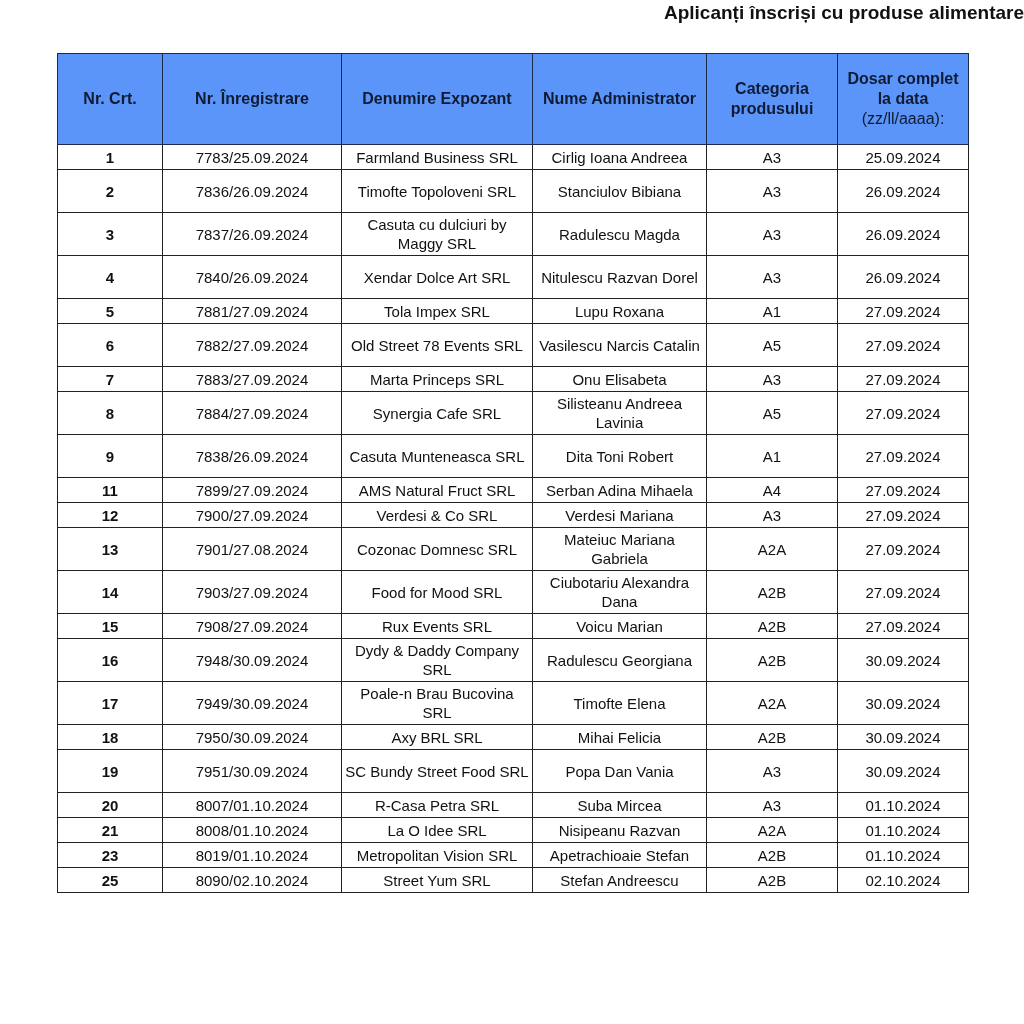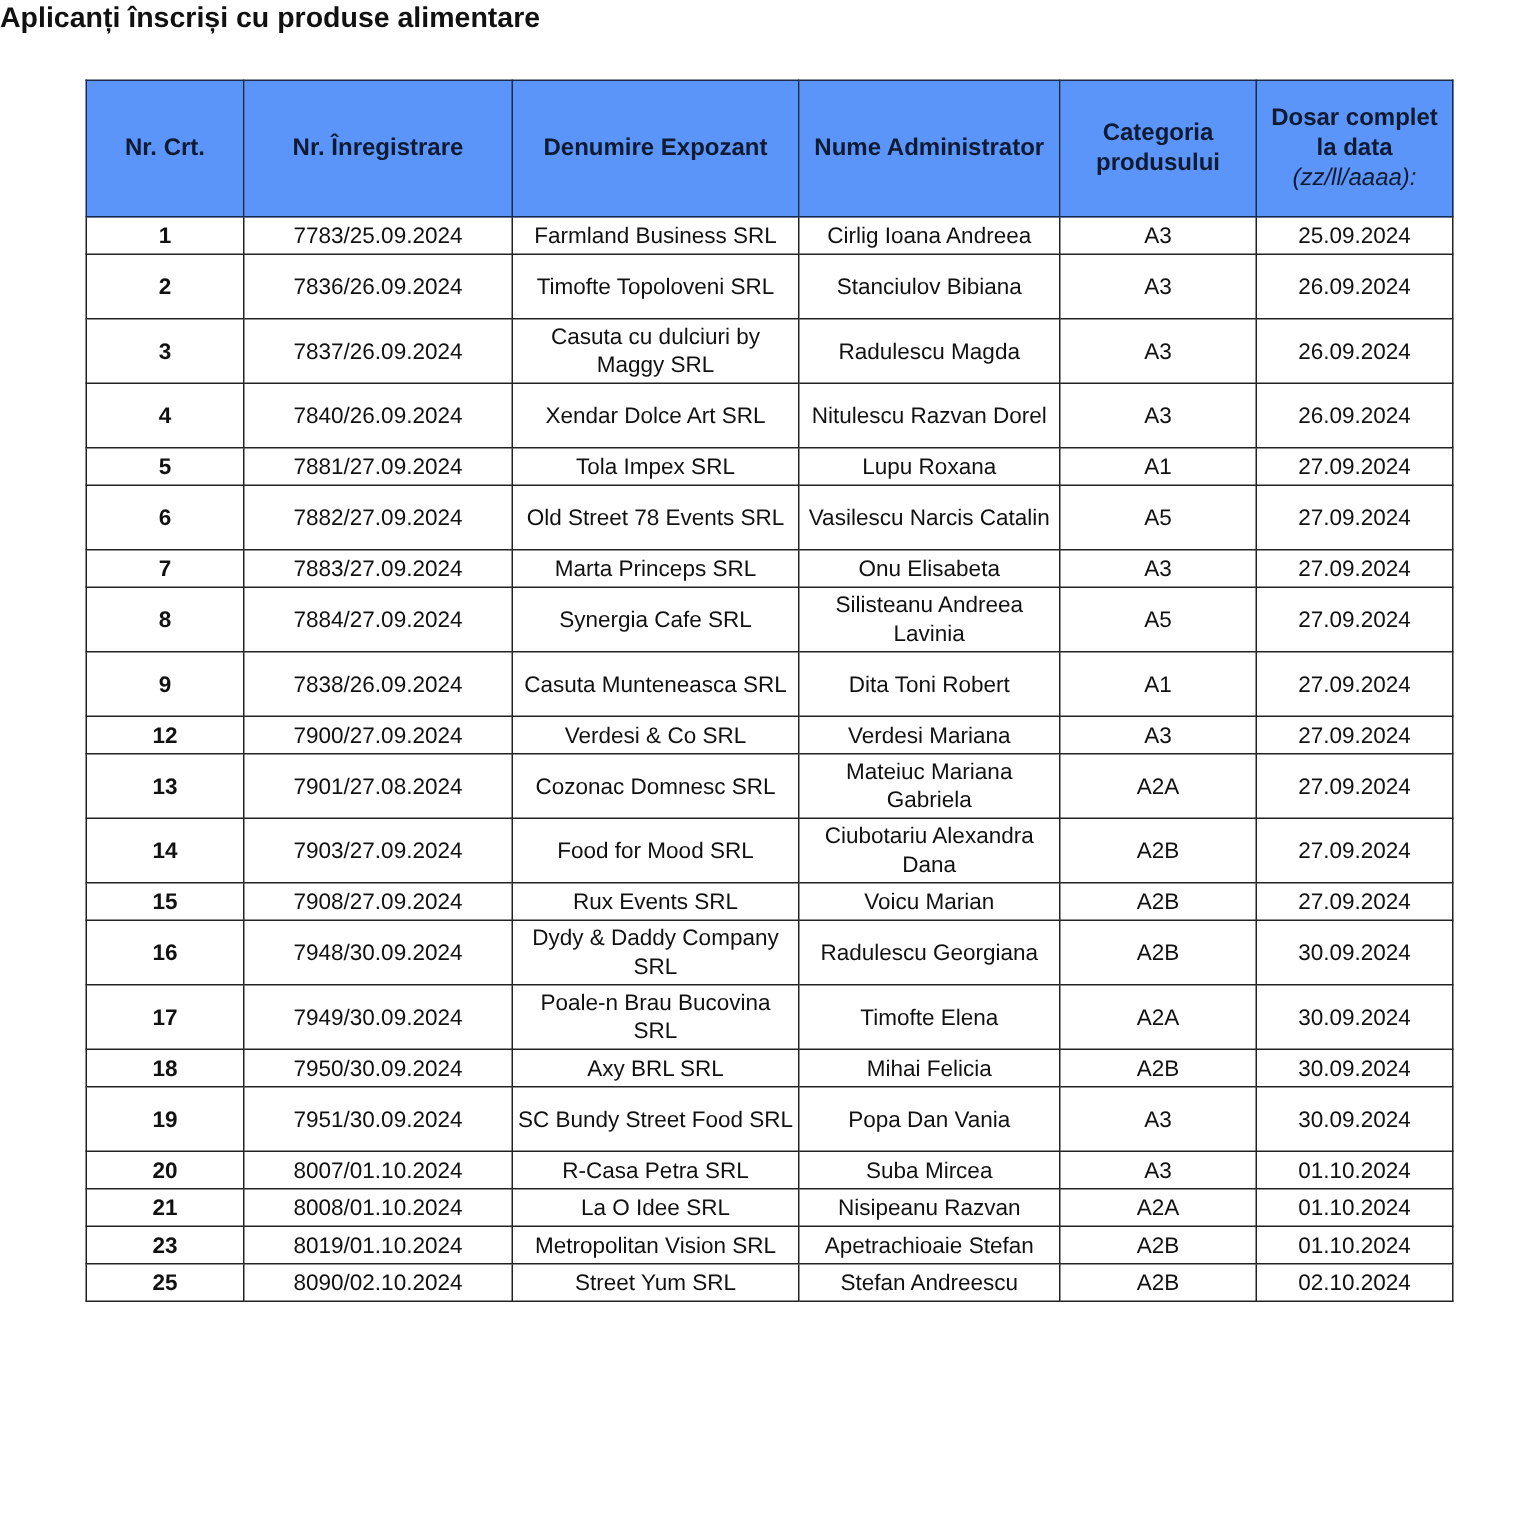--- a/index.html
+++ b/index.html
@@ -1,21 +1,21 @@
 <!DOCTYPE html>
 <html><head>
 <meta charset="utf-8">
 <style>
   html, body { margin:0; padding:0; background:#ffffff; }
   body { width:1024px; height:1024px; overflow:hidden; position:relative; font-family:"Liberation Sans", sans-serif; color:#111; }
-  .title { position:absolute; top:0; left:0; width:1024px; text-align:left; font-weight:bold; font-size:19px; line-height:22px; padding-top:2px; color:#111; }
+  .title { position:absolute; top:0; left:0; width:1024px; text-align:right; font-weight:bold; font-size:19px; line-height:22px; padding-top:2px; color:#111; }
   table.main { position:absolute; top:53px; left:57px; border-collapse:collapse; table-layout:fixed; width:911px; }
   table.main th, table.main td { border:1.5px solid #222; text-align:center; vertical-align:middle; padding:0 2px; font-size:15px; line-height:19px; }
   table.main th { background:#5b95f9; color:#0f1a33; font-weight:bold; font-size:16px; line-height:20px; height:90px; border-color:#1c2a4a; }
-  table.main th .sub { font-weight:normal;font-style:italic; }
+  table.main th .sub { font-weight:normal; }
   td.nr { font-weight:bold; }
   tr.r1 td { height:24px; }
   tr.r2 td { height:42px; }
 </style>
 </head>
 <body>
 
 <div class="title">Aplicanți înscriși cu produse alimentare</div>
 
 <table class="main">
@@ -104,20 +104,28 @@
       </tr>
       <tr class="r2">
         <td class="nr">9</td>
         <td>7838/26.09.2024</td>
         <td>Casuta Munteneasca SRL</td>
         <td>Dita Toni Robert</td>
         <td>A1</td>
         <td>27.09.2024</td>
       </tr>
       <tr class="r1">
+        <td class="nr">11</td>
+        <td>7899/27.09.2024</td>
+        <td>AMS Natural Fruct SRL</td>
+        <td>Serban Adina Mihaela</td>
+        <td>A4</td>
+        <td>27.09.2024</td>
+      </tr>
+      <tr class="r1">
         <td class="nr">12</td>
         <td>7900/27.09.2024</td>
         <td>Verdesi &amp; Co SRL</td>
         <td>Verdesi Mariana</td>
         <td>A3</td>
         <td>27.09.2024</td>
       </tr>
       <tr class="r2">
         <td class="nr">13</td>
         <td>7901/27.08.2024</td>

